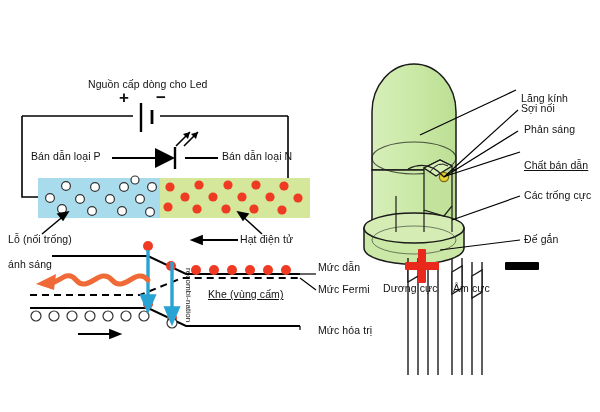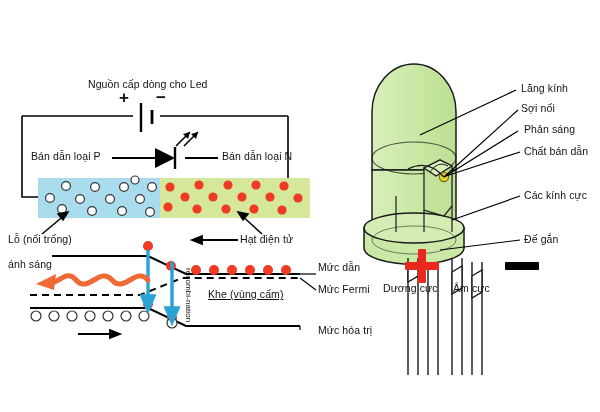--- a/index.html
+++ b/index.html
@@ -227,24 +227,24 @@
       <line x1="440" y1="250" x2="520" y2="240"></line>
     </g>
 
     <g fill="#e8291c">
       <rect x="405" y="262" width="34" height="8" rx="1"></rect>
       <rect x="418" y="249" width="8" height="34" rx="1"></rect>
     </g>
     <rect x="505" y="262" width="34" height="8" rx="1" fill="#000"></rect>
   </svg>
 
-  <div class="lbl" style="left:521px;top:83px;">Lăng kính</div>
+  <div class="lbl" style="left:521px;top:93px;">Lăng kính</div>
   <div class="lbl" style="left:521px;top:103px;">Sợi nối</div>
   <div class="lbl" style="left:524px;top:124px;">Phản sáng</div>
-  <div class="lbl" style="left:524px;top:146px;">Chất bán dẫn</div>
-  <div class="lbl" style="left:524px;top:190px;">Các kính cực</div>
+  <div class="lbl" style="left:524px;top:160px;text-decoration:underline;">Chất bán dẫn</div>
+  <div class="lbl" style="left:524px;top:190px;">Các trống cực</div>
   <div class="lbl" style="left:524px;top:234px;">Đế gắn</div>
 
   <div class="lbl" style="left:383px;top:283px;">Dương cực</div>
   <div class="lbl" style="left:453px;top:283px;">Âm cực</div>
 
 
 </div>
 
 </body></html>

